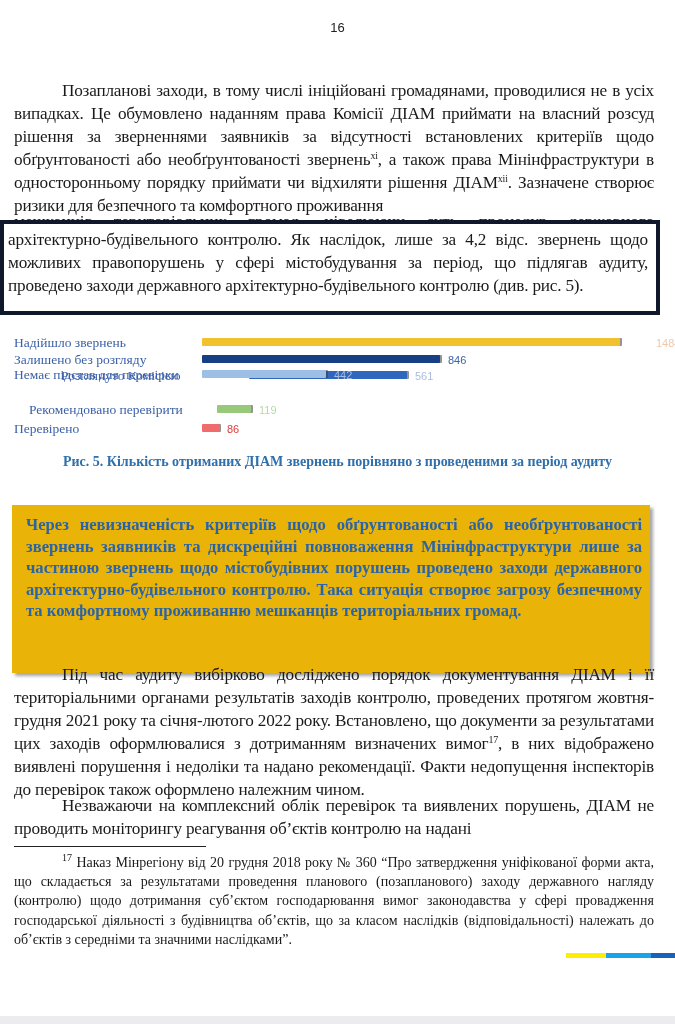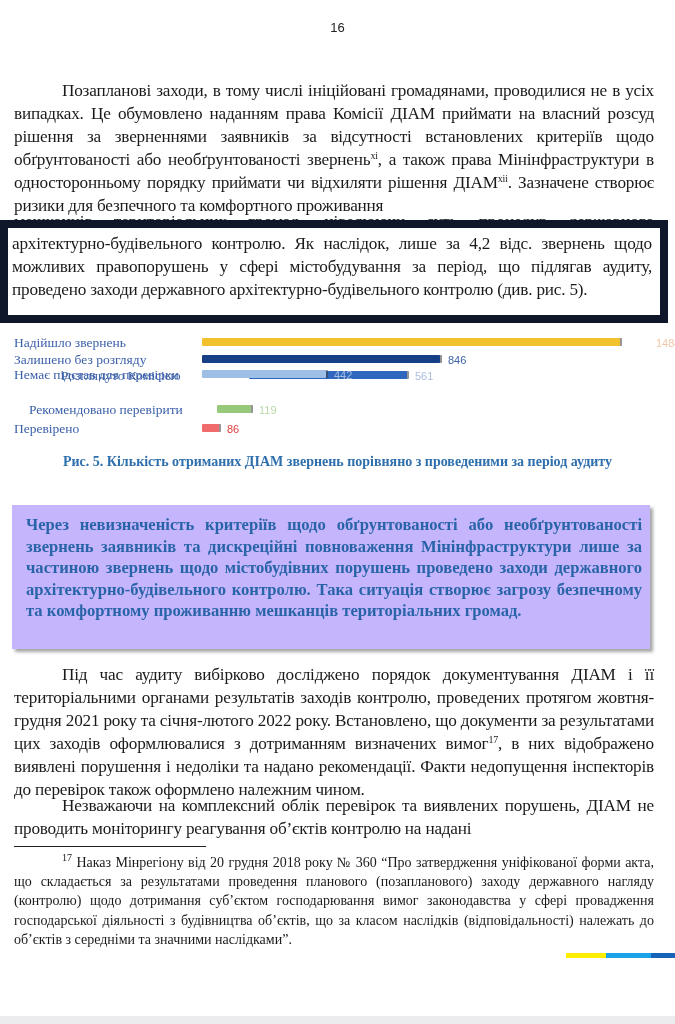--- a/index.html
+++ b/index.html
@@ -20,21 +20,21 @@
   }
   .para .indent { display:inline-block; width:48px; }
   sup { font-size:10px; line-height:0; vertical-align:6px; }
 
   .hidden-line {
     position:absolute; left:14px; top:210px; width:640px; height:12px; overflow:hidden;
     font-size:17.2px; line-height:23px; text-align:justify; text-align-last:justify;
   }
   .red-box {
     position:absolute; left:0; top:220px; width:652px; height:87px;
-    border:8px solid #0f172a; background:#fff;
+    border:4px solid #0f172a; background:#fff;
   }
   .red-box .txt {
     position:absolute; left:4px; top:4px; width:640px;
     font-size:17.2px; line-height:23px; text-align:justify; text-align-last:left;
     letter-spacing:-0.2px;
   }
 
   .chart { position:absolute; left:0; top:334px; width:675px; height:104px; }
   .chart-row { position:absolute; left:0; height:17px; width:675px; }
   .chart-label {
@@ -48,22 +48,22 @@
   .chart-value {
     position:absolute; top:1px; font-family:"Liberation Sans", sans-serif; font-size:11px; line-height:17px;
   }
 
   .caption {
     position:absolute; left:20px; top:453px; width:635px; text-align:center;
     font-weight:bold; font-size:14px; line-height:18px; color:#2e6fad;
   }
 
   .blue-box {
-    position:absolute; left:12px; top:505px; width:638px; height:144px;
-    background:#c4b5fd;
+    position:absolute; left:12px; top:505px; width:638px; height:168px;
+    background:#eab308;
     box-shadow: 3px 3px 3px rgba(0,0,0,0.35);
   }
   .blue-box .txt {
     position:absolute; left:14px; top:9px; width:616px;
     font-weight:bold; font-size:16.6px; line-height:21.6px; color:#2a64a8;
     text-align:justify; text-align-last:left;
   }
 
   .footnote-rule {
     position:absolute; left:14px; top:846px; width:192px; height:1px; background:#222;

